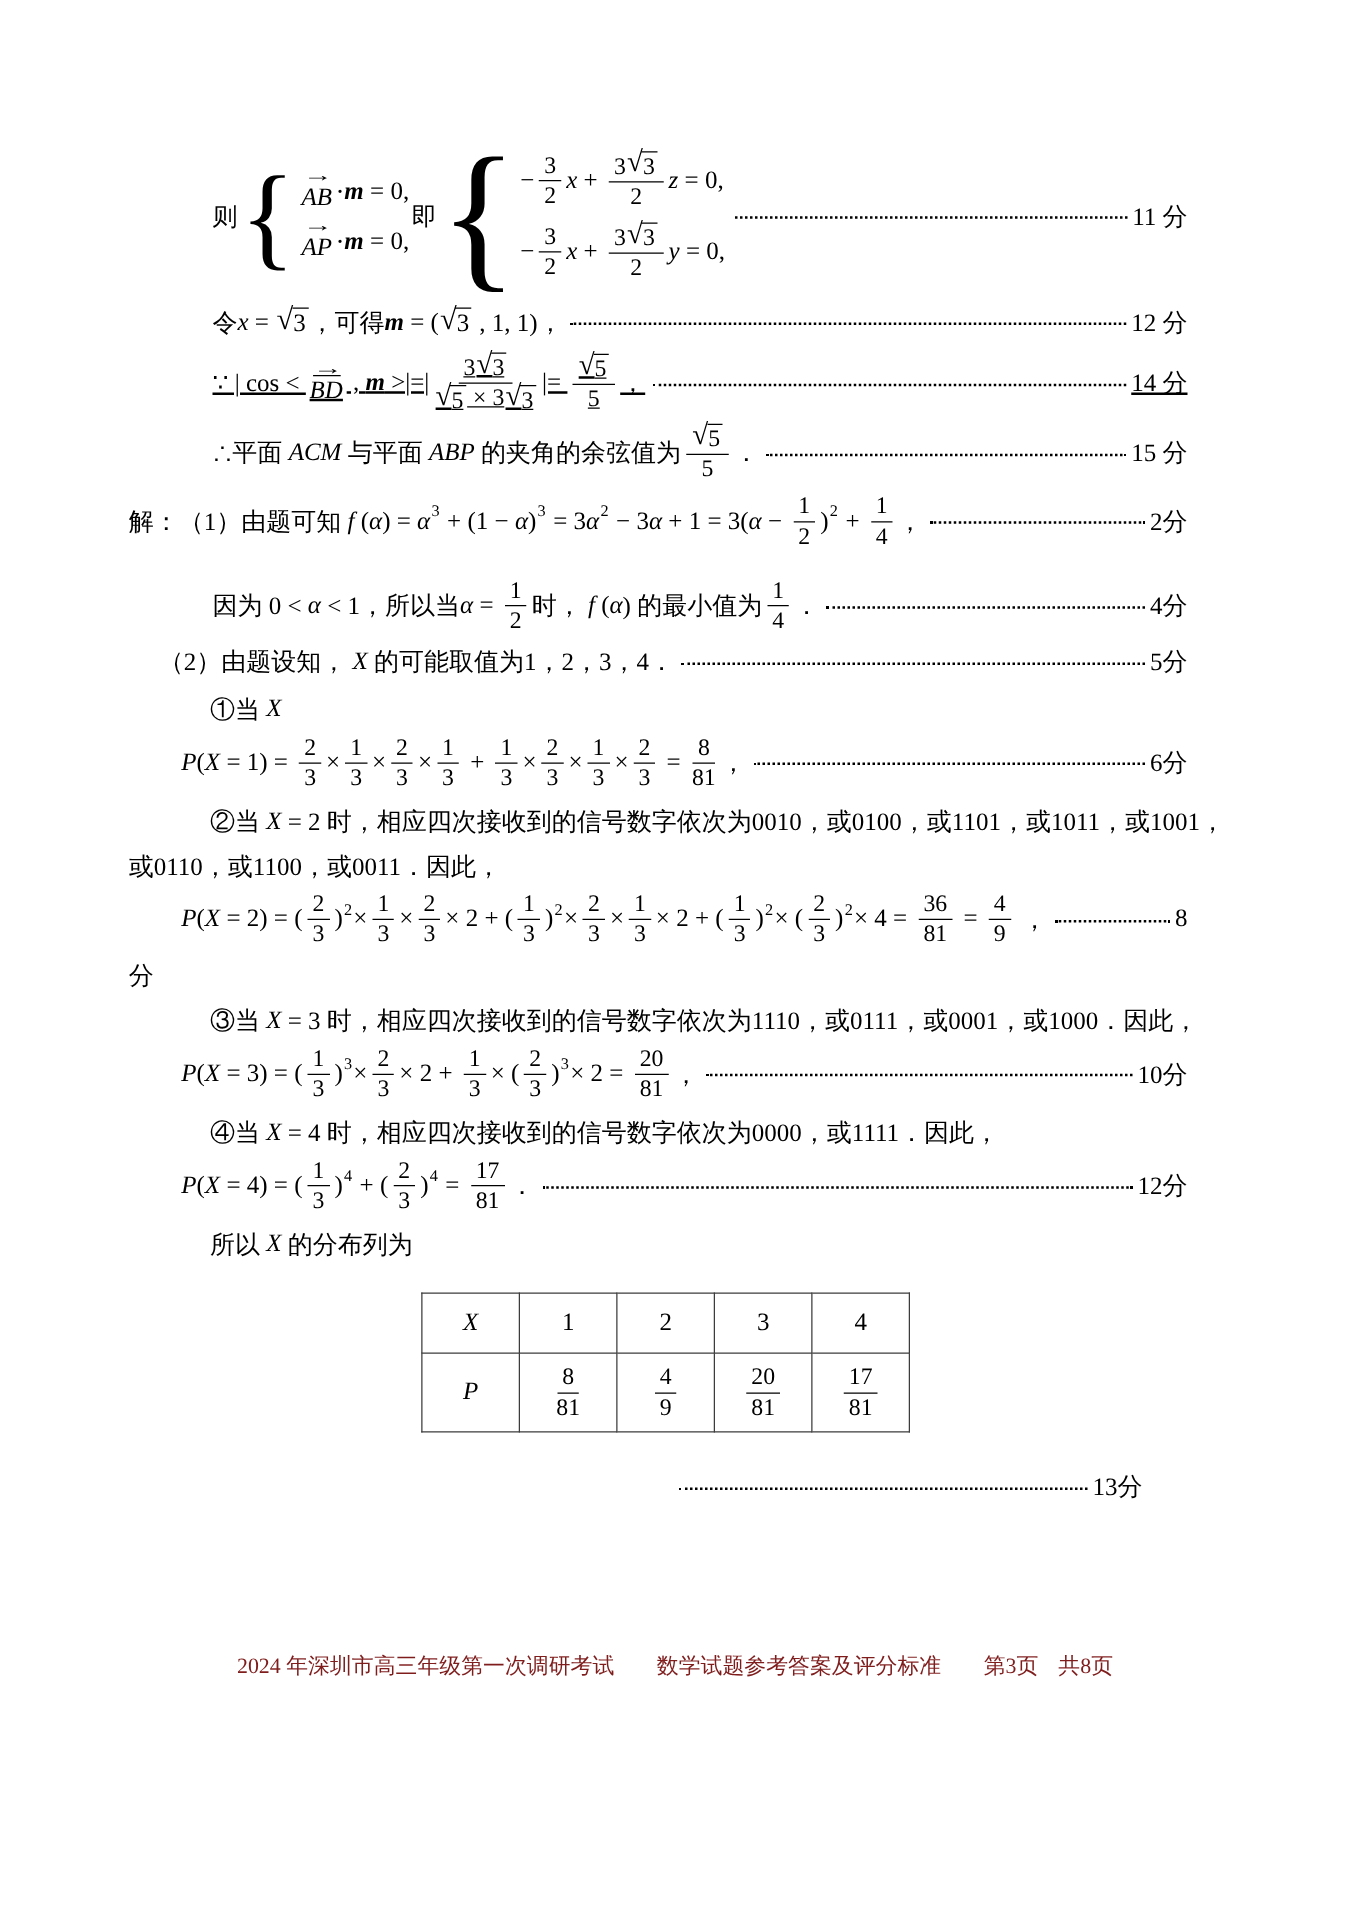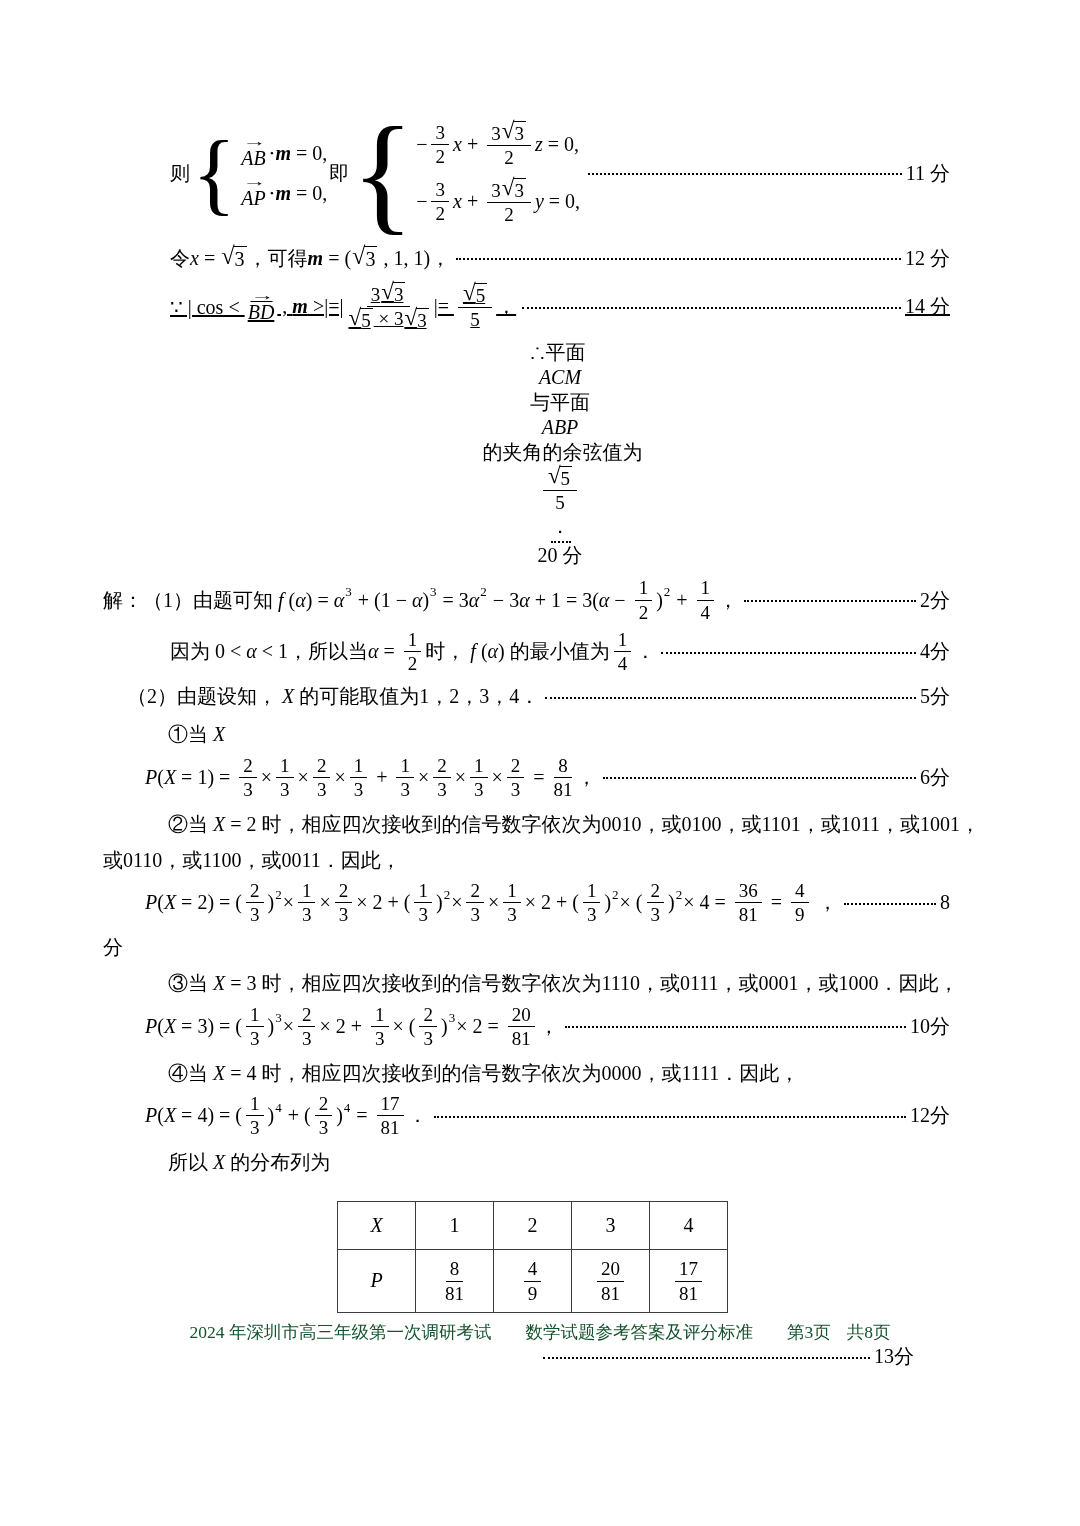--- a/index.html
+++ b/index.html
@@ -29,21 +29,21 @@
   .srow{display:flex;align-items:center;margin:5px 0;}
   .dots{flex:1 1 auto;height:0;border-bottom:2.8px dotted #000;margin:0 4px 0 6px;transform:translateY(1px);min-width:20px;}
   .score{white-space:pre;text-align:right;}
   .twrap{display:block;}
   table.dist{border-collapse:collapse;}
   table.dist td{border:1.6px solid #3c3c3c;text-align:center;vertical-align:middle;width:61px;padding:0 8px;}
   table.dist tr.r0 td{height:47px;}
   table.dist tr.r1 td{height:62px;}
   table.dist td .frac{margin:0 auto;}
   table.dist td .it{font-size:20px;}
-  .footer{position:absolute;left:0;top:1320px;width:100%;text-align:center;font-size:17.5px;color:#14532d;}
+  .footer{position:absolute;left:0;top:1320px;width:100%;text-align:center;font-size:17.5px;color:#7f1d1d;}
   .footer span{white-space:pre;}
   .f1{margin-right:34px;}
   .f2{margin-right:34px;}
   .f3{margin-right:16px;}
 </style>
 </head>
 <body>
 
 <div class="page">
   <div class="content" id="doc">
@@ -192,40 +192,40 @@
             </span>
           </span>
           <span class="den">
             <span class="t">5</span>
           </span>
         </span>
         <span class="t">，</span>
         <span class="dots"></span>
         <span class="score">14 分</span>
       </div>
-      <div class="line" style="margin-left: 67px; margin-top: 8px; flex-direction: column;">
+      <div class="line" style="margin-left: 67px; margin-top: 8px;">
         <span class="t">∴平面 </span>
         <span class="it">ACM</span>
         <span class="t"> 与平面 </span>
         <span class="it">ABP</span>
         <span class="t"> 的夹角的余弦值为</span>
         <span class="frac">
           <span class="num">
             <span class="sqrt">
               <span class="sign">√</span>
               <span class="rad"><span class="t">5</span></span>
             </span>
           </span>
           <span class="den">
             <span class="t">5</span>
           </span>
         </span>
         <span class="t">．</span>
         <span class="dots"></span>
-        <span class="score">20 分</span>
+        <span class="score">15 分</span>
       </div>
       <div class="line" style="margin-left: 0px; margin-top: 8px;">
         <span class="t">解：（1）由题可知 </span>
         <span class="it">f</span>
         <span class="t"> (</span>
         <span class="it">α</span>
         <span class="t">) = </span>
         <span class="it">α</span>
         <span class="sp">3</span>
         <span class="t"> + (1 − </span>
@@ -256,21 +256,21 @@
             <span class="t">1</span>
           </span>
           <span class="den">
             <span class="t">4</span>
           </span>
         </span>
         <span class="t">，</span>
         <span class="dots"></span>
         <span class="score">2分</span>
       </div>
-      <div class="line" style="margin-left: 67px; margin-top: 6px;">
+      <div class="line" style="margin-left: 67px; margin-top: 22px;">
         <span class="t">因为 0 &lt; </span>
         <span class="it">α</span>
         <span class="t"> &lt; 1，所以当</span>
         <span class="it">α</span>
         <span class="t"> = </span>
         <span class="frac">
           <span class="num">
             <span class="t">1</span>
           </span>
           <span class="den">

